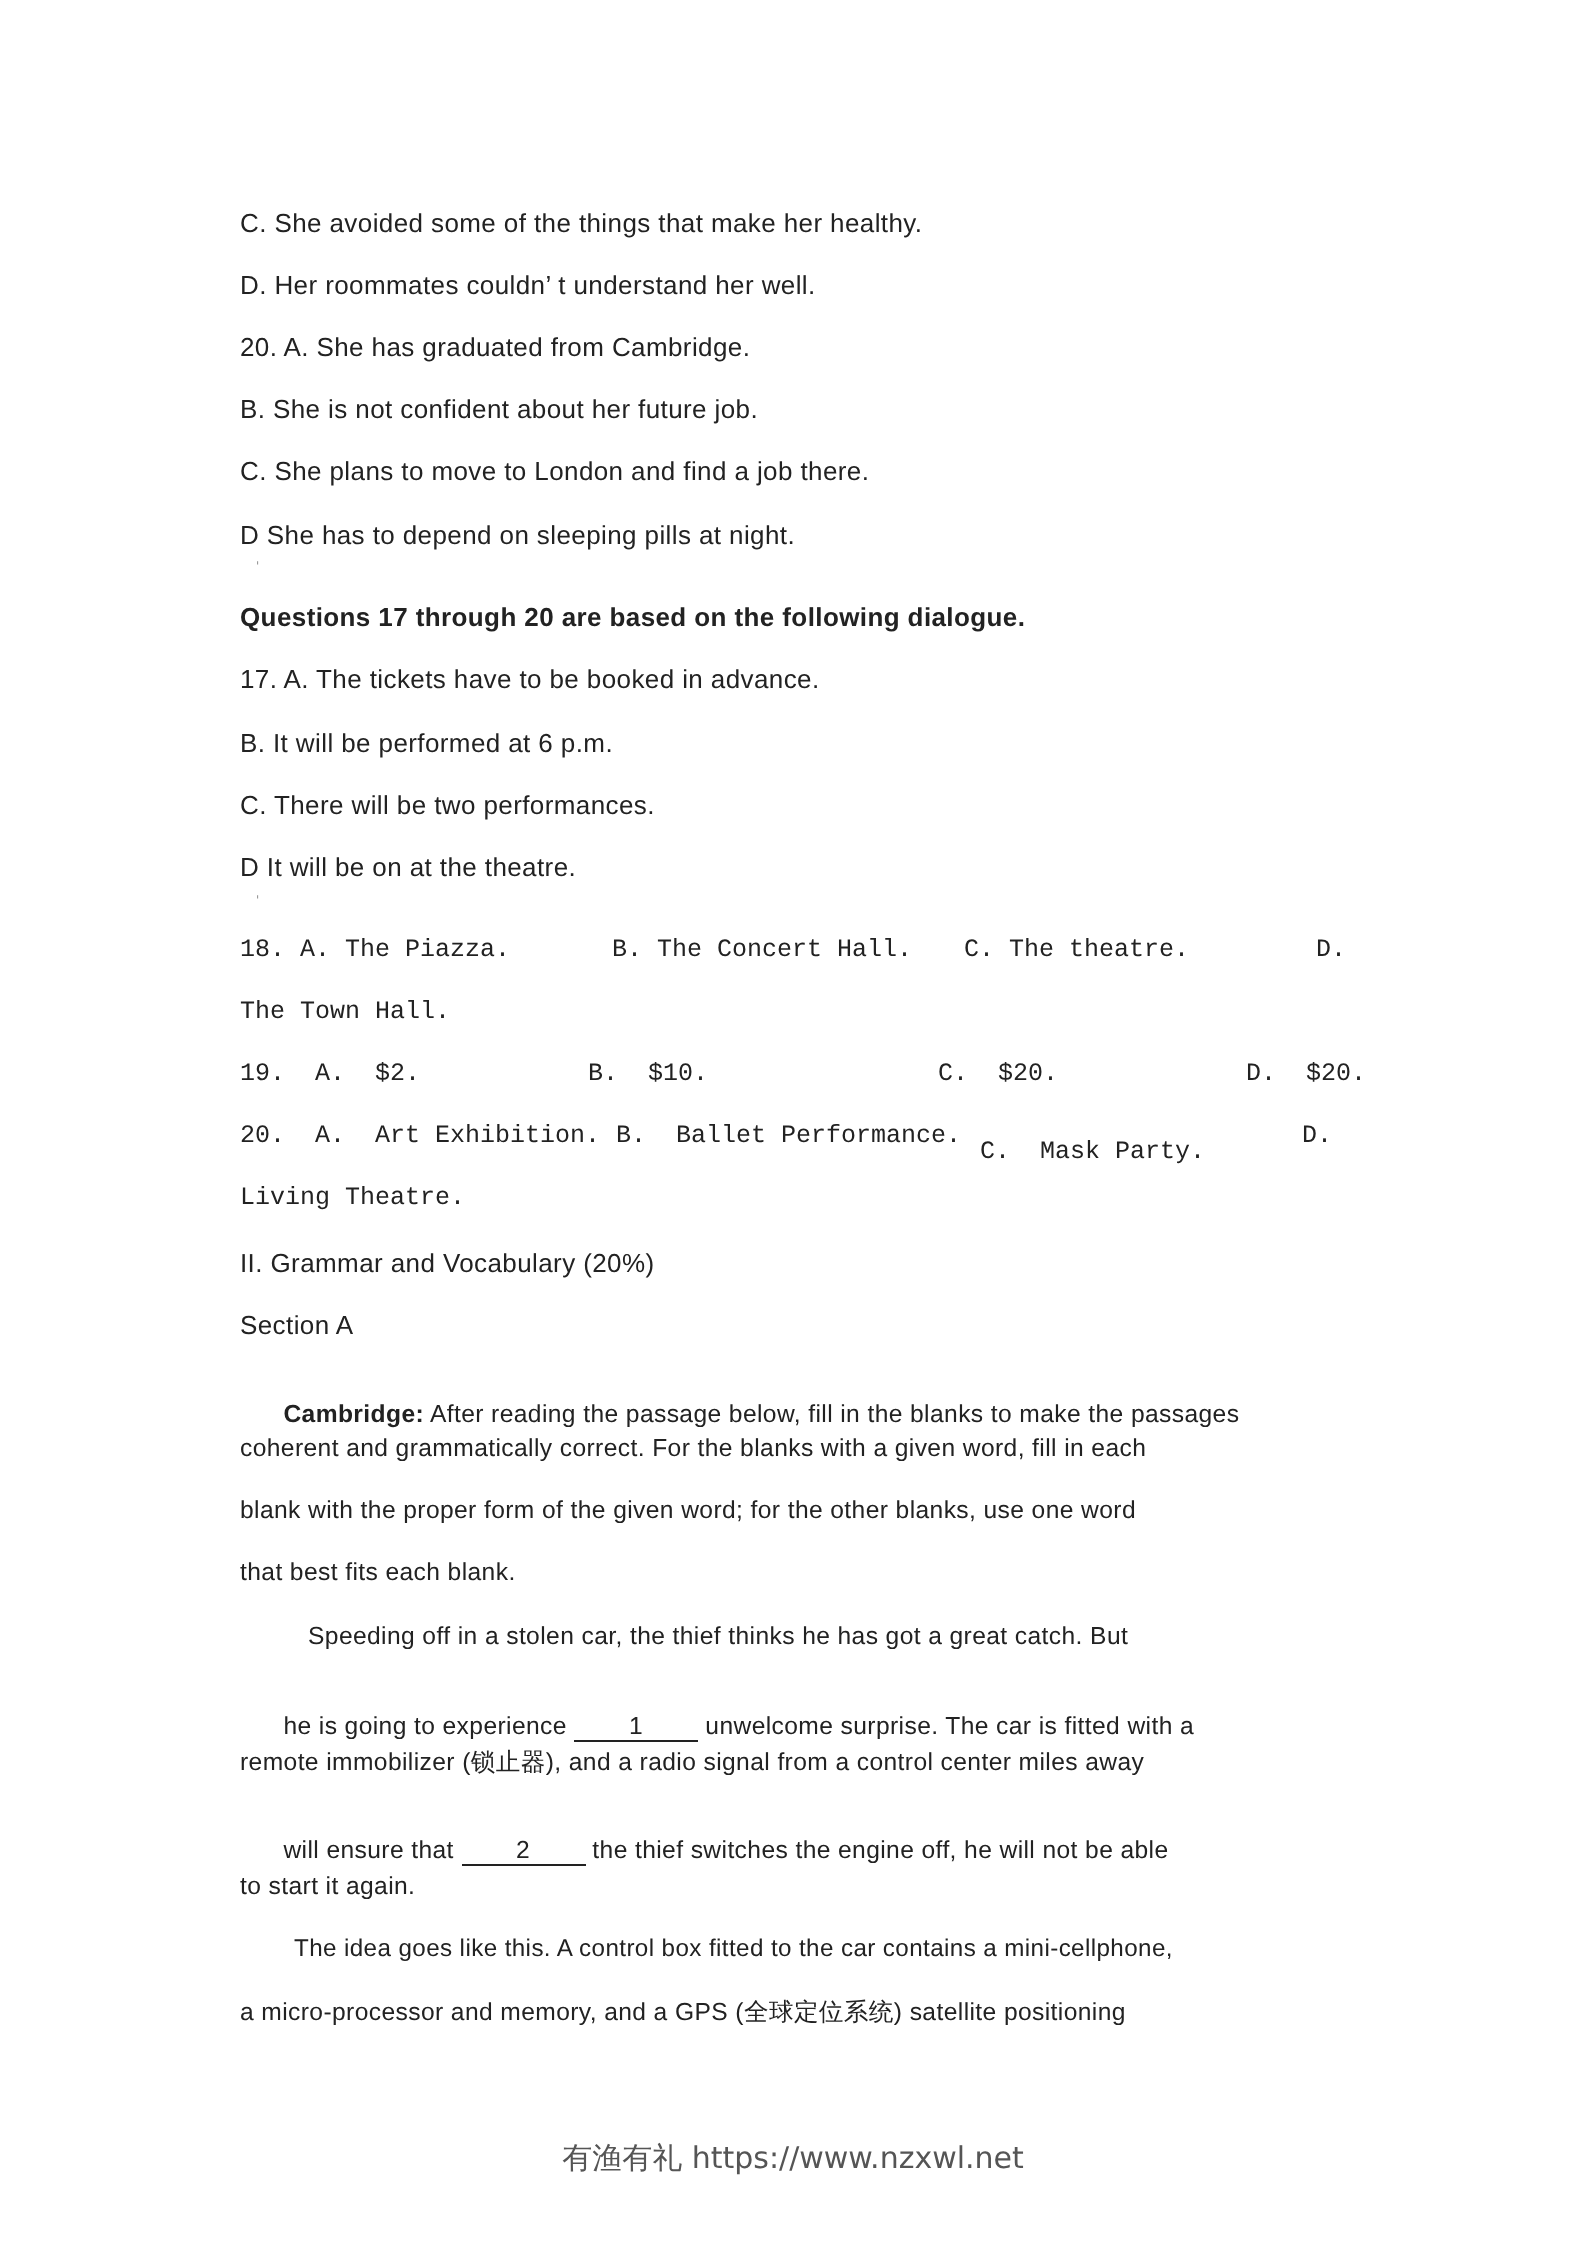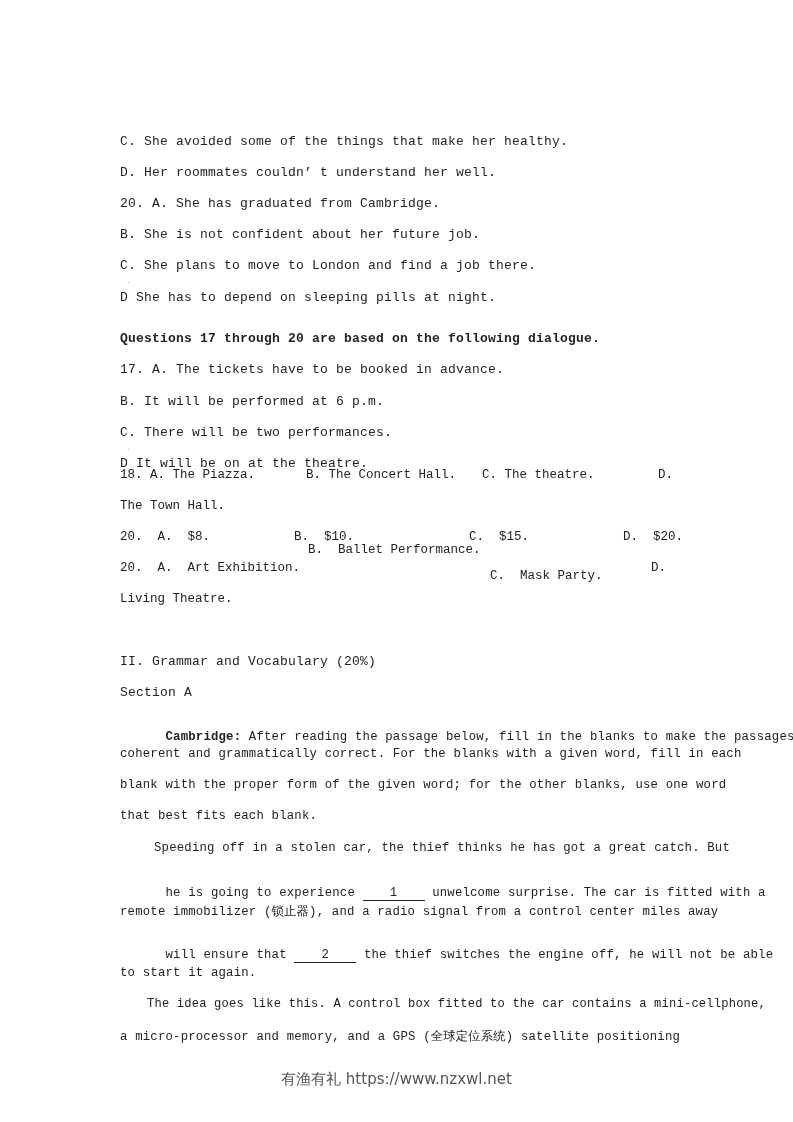--- a/index.html
+++ b/index.html
@@ -1,19 +1,19 @@
 <!DOCTYPE html>
 <html><head>
 <meta charset="utf-8">
 <style>
   html, body { margin: 0; padding: 0; background: #ffffff; }
   body { width: 793px; height: 1122px; position: relative; overflow: hidden;
          font-family: "DejaVu Serif", "Liberation Serif", serif; color: #222; }
   .line { position: absolute; left: 120px; font-size: 12.5px; white-space: pre; letter-spacing: 0.2px; }
-  .mono { font-family: Liberation Mono, monospace; font-size: 13px; margin-top: 30px; }
+  .mono { font-family: Liberation Sans, sans-serif; font-size: 13px; }
   .bold { font-weight: bold; }
   .col { position: absolute; font-size: 12.5px; white-space: pre; font-family: "Liberation Mono", "DejaVu Sans Mono", monospace; }
   .blank { display: inline-block; border-bottom: 1px solid #222; text-align: center; line-height: 13px; }
   .tick { position: absolute; left: 128px; font-size: 6px; color: #888; }
   .footer { position: absolute; left: 0; width: 793px; top: 1070px; text-align: center;
             font-family: "DejaVu Sans", "Liberation Sans", sans-serif; font-size: 15px; color: #555; }
 </style>
 </head>
 <body>
 
@@ -38,29 +38,29 @@
 
   <div>
     <span class="col" style="left:120px; top:468px">18. A. The Piazza.</span>
     <span class="col" style="left:306px; top:468px">B. The Concert Hall.</span>
     <span class="col" style="left:482px; top:468px">C. The theatre.</span>
     <span class="col" style="left:658px; top:468px">D.</span>
     <span class="col" style="left:120px; top:499px">The Town Hall.</span>
   </div>
 
   <div>
-    <span class="col" style="left:120px; top:530px">20.  A.  $8.</span>
+    <span class="col" style="left:120px; top:530px">19.  A.  $2.</span>
     <span class="col" style="left:294px; top:530px">B.  $10.</span>
-    <span class="col" style="left:469px; top:530px">C.  $15.</span>
+    <span class="col" style="left:469px; top:530px">C.  $20.</span>
     <span class="col" style="left:623px; top:530px">D.  $20.</span>
   </div>
 
   <div>
     <span class="col" style="left:120px; top:561px">20.  A.  Art Exhibition.</span>
-    <span class="col" style="left:308px; top:543px">B.  Ballet Performance.</span>
+    <span class="col" style="left:308px; top:561px">B.  Ballet Performance.</span>
     <span class="col" style="left:490px; top:569px">C.  Mask Party.</span>
     <span class="col" style="left:651px; top:561px">D.</span>
     <span class="col" style="left:120px; top:592px">Living Theatre.</span>
   </div>
 
   <div class="line mono" style="top:624px">II. Grammar and Vocabulary (20%)</div>
   <div class="line mono" style="top:655px">Section A</div>
 
   <div>
     <div class="line mono" style="top:686px; font-size:12.3px">

